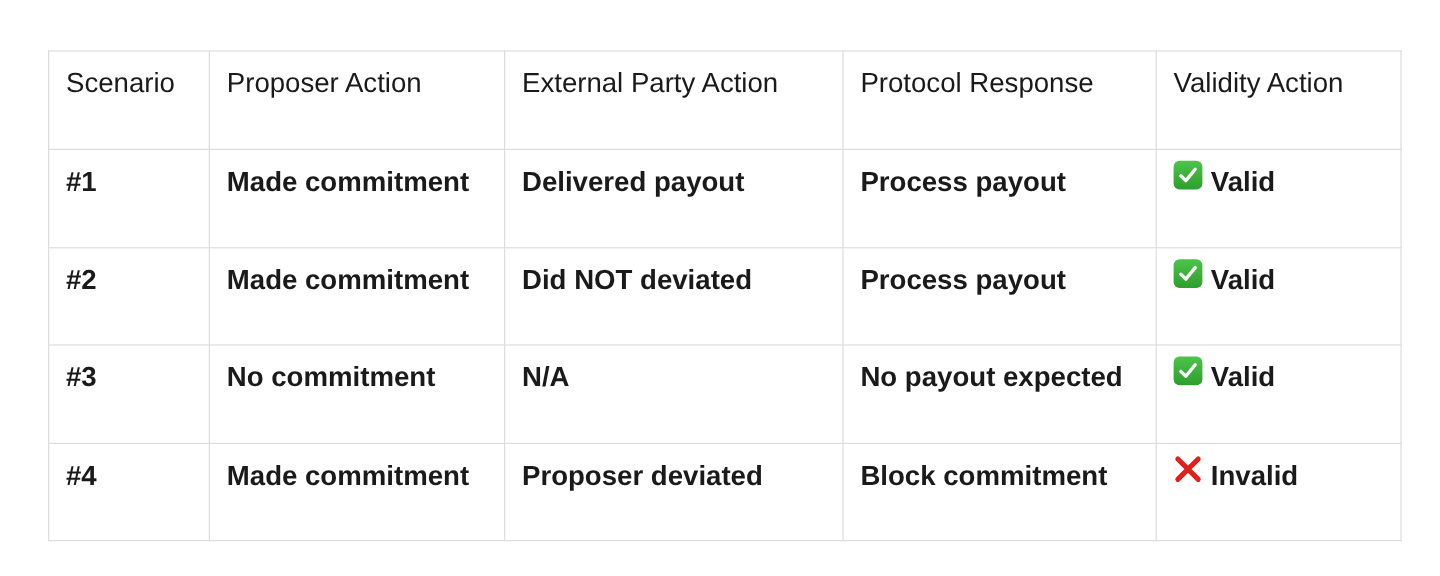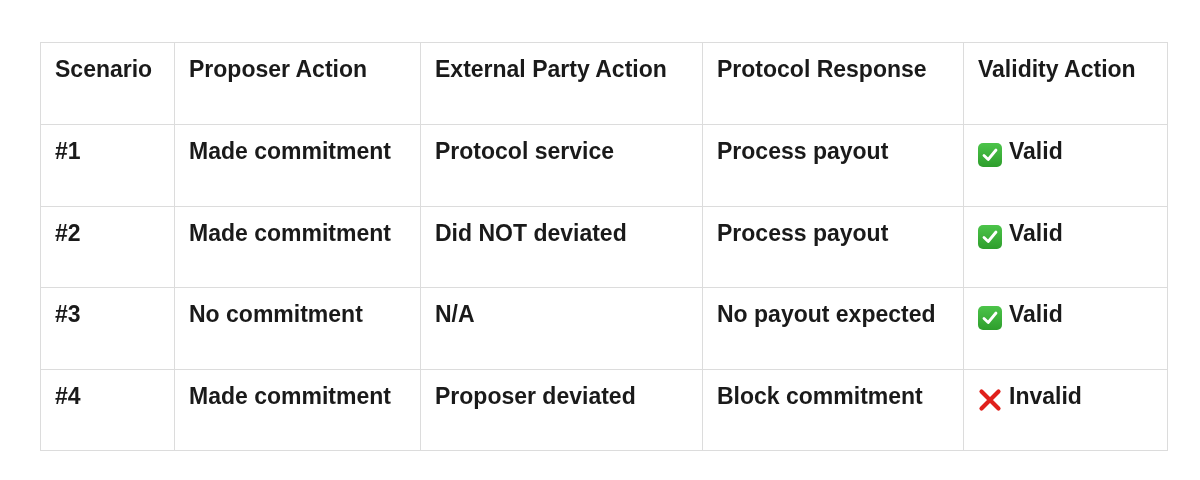--- a/index.html
+++ b/index.html
@@ -27,39 +27,39 @@
     table.scenario-table td {
       border: 1.5px solid #dcdcdc;
       vertical-align: top;
       text-align: left;
       padding: 10px 14px 0 14px;
       font-size: 23px;
       line-height: 33px;
       box-sizing: border-box;
     }
     table.scenario-table th {
-      font-weight: 700;
+      font-weight: 400;
       height: 82px;
     }
     table.scenario-table td {
       font-weight: 700;
       height: 81.5px;
     }
     table.scenario-table td.scenario-id {
       font-weight: 700;
     }
     col.c1 { width: 134px; }
     col.c2 { width: 246px; }
     col.c3 { width: 282px; }
     col.c4 { width: 261px; }
     col.c5 { width: 204px; }
 
     .status-wrap {
       display: inline-flex;
-      align-items: flex-end;
+      align-items: flex-start;
       gap: 7px;
     }
     .icon-valid {
       display: inline-block;
       width: 24px;
       height: 24px;
       border-radius: 5px;
       background: linear-gradient(#4cc44a, #2e9e2c);
       position: relative;
       top: -1px;
@@ -91,21 +91,21 @@
       <th>External Party Action</th>
       <th>Protocol Response</th>
       <th>Validity Action</th>
     </tr>
   </thead>
   <tbody>
 
     <tr>
       <td class="scenario-id">#1</td>
       <td>Made commitment</td>
-      <td>Protocol service</td>
+      <td>Delivered payout</td>
       <td>Process payout</td>
       <td>
         <span class="status-wrap">
           <span class="icon-valid">
             <svg width="18" height="18" viewBox="0 0 18 18">
                 <path d="M3 9.5 L7.2 13.5 L15 4" stroke="#ffffff" stroke-width="2.8" fill="none" stroke-linecap="round" stroke-linejoin="round"></path>
               </svg>
           </span>
           <span>Valid</span>
         </span>

